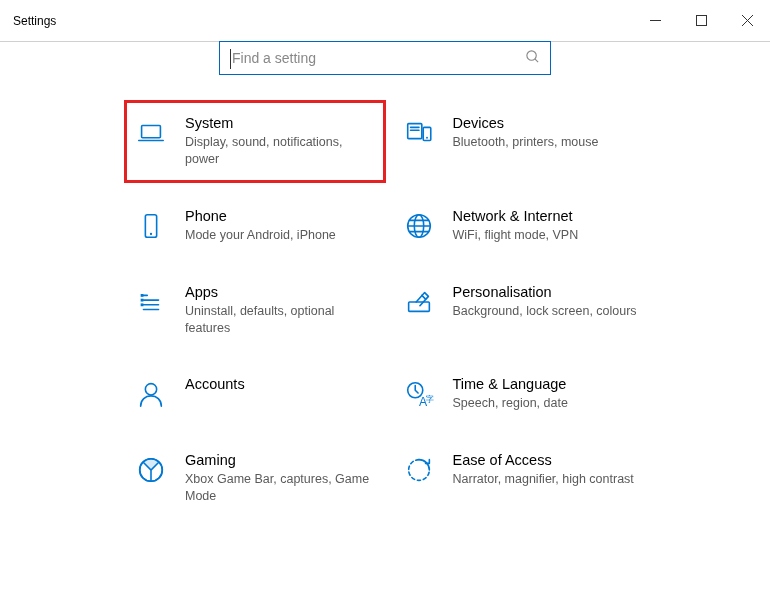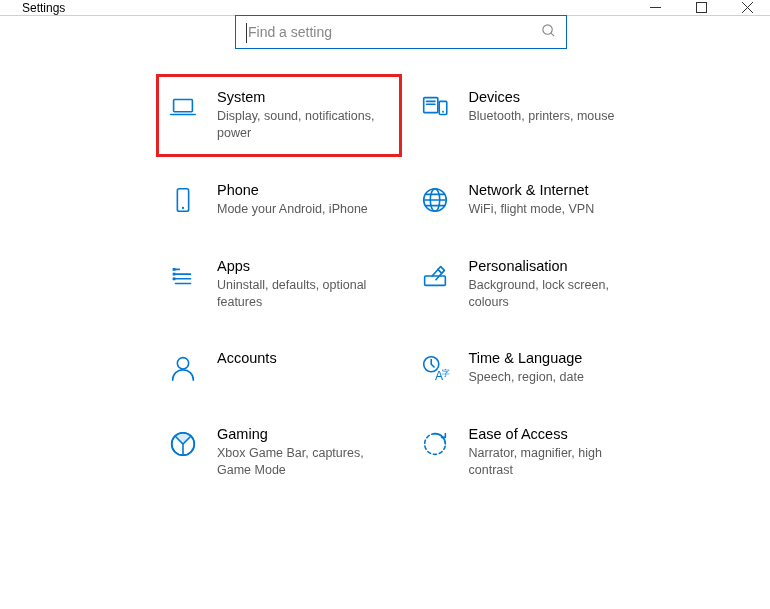--- a/index.html
+++ b/index.html
@@ -9,26 +9,26 @@
       font-family: "Segoe UI", Tahoma, sans-serif;
     }
     body {
       width: 770px;
       height: 609px;
       background: #ffffff;
       overflow: hidden;
       position: relative;
     }
     .titlebar {
-      height: 16px;
+      height: 42px;
       display: flex;
       align-items: center;
       justify-content: space-between;
       border-bottom: 1px solid #d0d0d0;
-      padding-left: 22px;
+      padding-left: 13px;
     }
     .titlebar-title {
       font-size: 12px;
       color: #000;
     }
     .titlebar-controls {
       display: flex;
       height: 100%;
     }
     .titlebar-btn {
@@ -38,21 +38,20 @@
       align-items: center;
       justify-content: center;
       font-size: 13px;
       color: #333;
       background: transparent;
       border: none;
       cursor: pointer;
     }
     .content {
       padding-top: 0;
-      padding-left: 32px;
     }
     .search-wrap {
       display: flex;
       justify-content: center;
       margin-top: -1px;
       margin-bottom: 40px;
     }
     .search-box {
       width: 332px;
       height: 34px;

